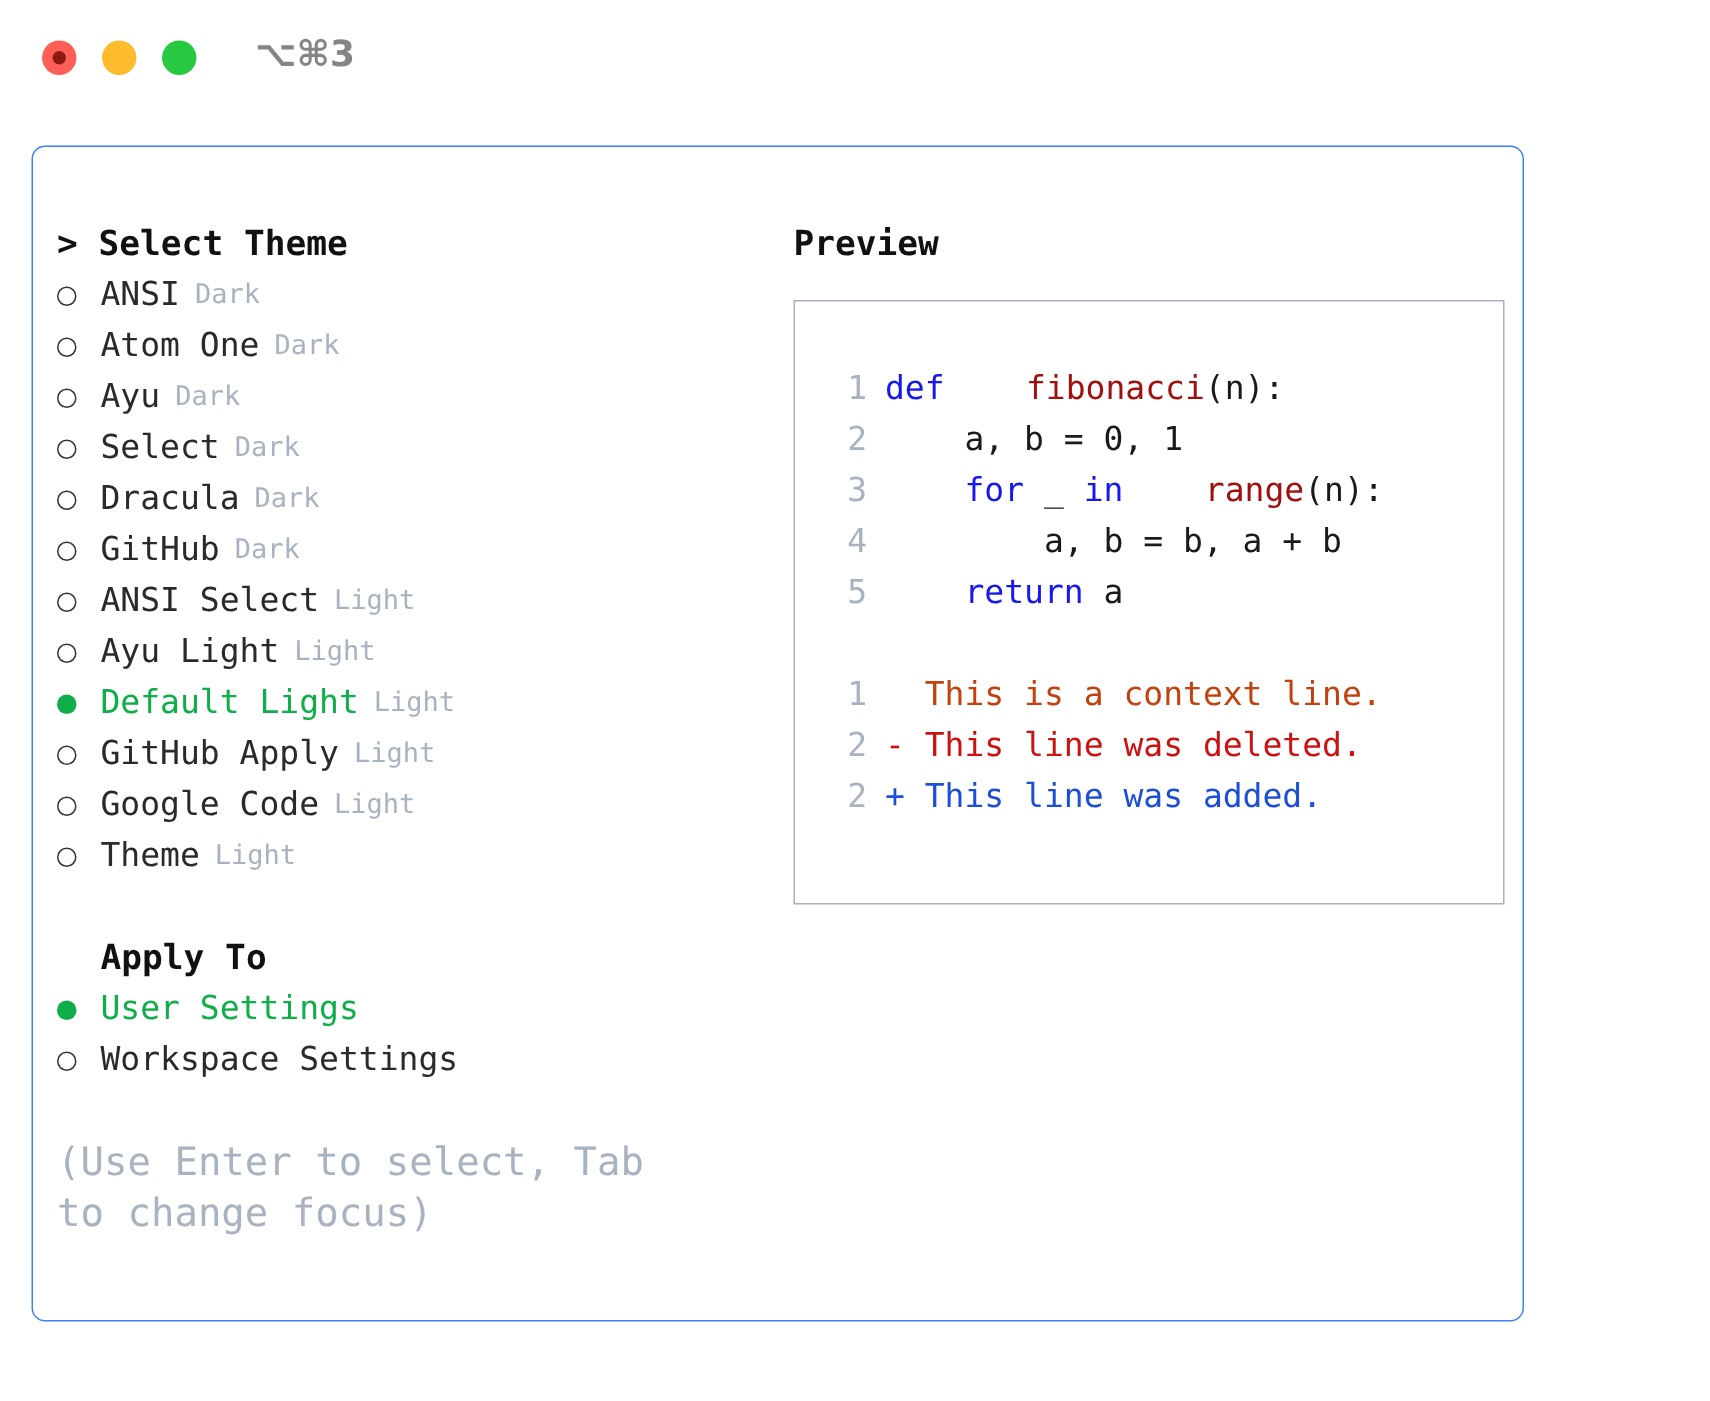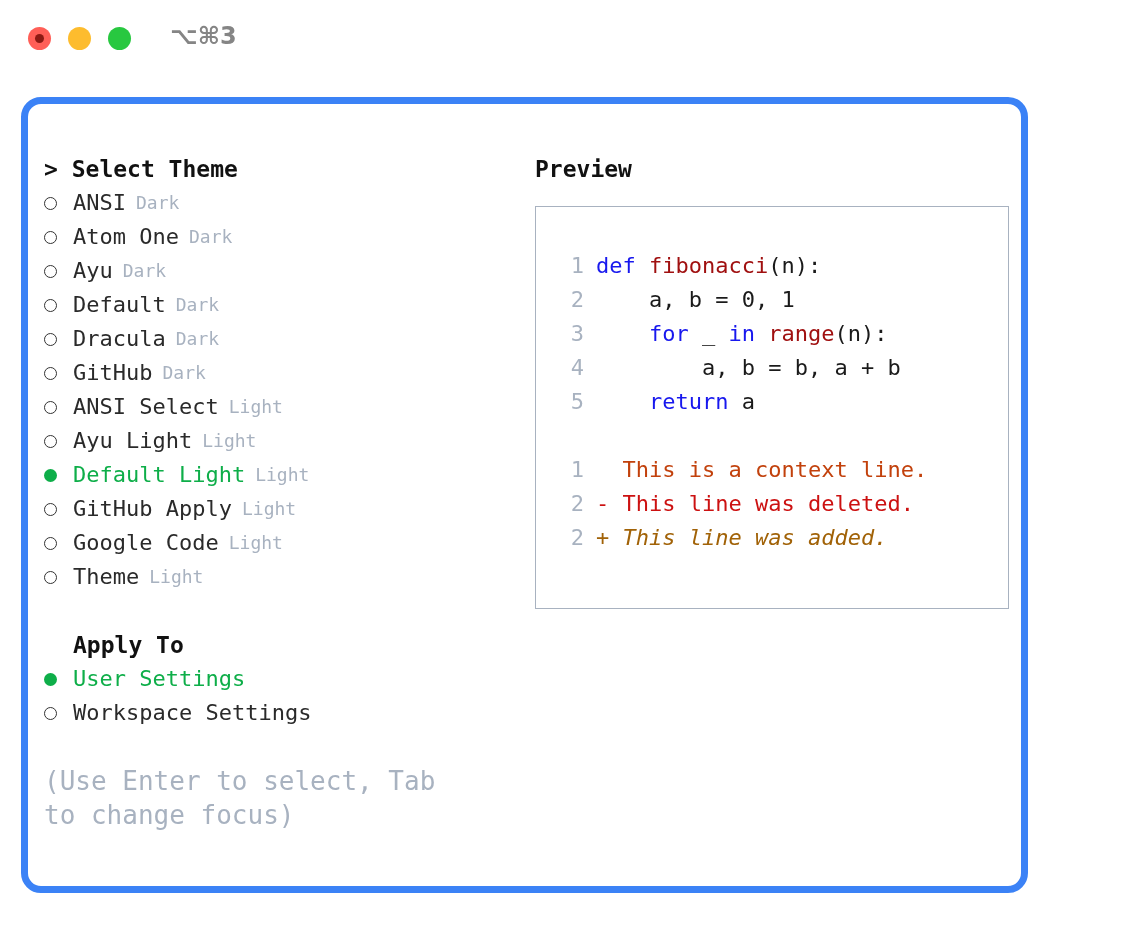--- a/index.html
+++ b/index.html
@@ -61,22 +61,22 @@
     font-family: "DejaVu Sans", "Liberation Sans", sans-serif;
   }
 
   
   .panel {
     position: absolute;
     left: 21px;
     top: 97px;
     width: 993px;
     height: 782px;
-    border: 7px solid #3b82f6;
-    border-radius: 20px;
+    border: 1px solid #3b82f6;
+    border-radius: 9px;
     background: #ffffff;
   }
 
   
   .left-col {
     position: absolute;
     left: 16px;
     top: 48px;
     width: 450px;
   }
@@ -167,27 +167,27 @@
   .lineno {
     width: 34px;
     flex: 0 0 34px;
     text-align: right;
     color: #a8b2c0;
     padding-right: 12px;
     box-sizing: content-box;
   }
   .code-text { color: #1a1a1a; }
   .tok-kw   { color: #1818ee; }
-  .tok-fn   { color: #a01010; }
+  .tok-fn   { color: #a01010; margin-left: 41px; }
   .tok-plain{ color: #1a1a1a; }
 
   .diff-gap { height: 34px; }
   .diff-ctx { color: #c2410c; }
   .diff-del { color: #cc1111; }
-  .diff-add { color: #a16207; font-style: italic; }
+  .diff-add { color: #1d4ed8; }
 </style>
 </head>
 <body>
 
 <div class="window">
 
   <div class="titlebar">
     <div class="dot dot-red"></div>
     <div class="dot dot-amber"></div>
     <div class="dot dot-green"></div>
@@ -195,21 +195,21 @@
   </div>
 
   <div class="panel">
 
     <div class="left-col">
       <div class="section-header">&gt; Select Theme</div>
       <div id="theme-list">
           <div class="opt-row"><span class="bullet off"><span class="glyph"></span></span><span class="opt-label">ANSI</span><span class="opt-tag">Dark</span></div>
           <div class="opt-row"><span class="bullet off"><span class="glyph"></span></span><span class="opt-label">Atom One</span><span class="opt-tag">Dark</span></div>
           <div class="opt-row"><span class="bullet off"><span class="glyph"></span></span><span class="opt-label">Ayu</span><span class="opt-tag">Dark</span></div>
-          <div class="opt-row"><span class="bullet off"><span class="glyph"></span></span><span class="opt-label">Default</span><span class="opt-tag">Dark</span></div>
+          <div class="opt-row"><span class="bullet off"><span class="glyph"></span></span><span class="opt-label">Select</span><span class="opt-tag">Dark</span></div>
           <div class="opt-row"><span class="bullet off"><span class="glyph"></span></span><span class="opt-label">Dracula</span><span class="opt-tag">Dark</span></div>
           <div class="opt-row"><span class="bullet off"><span class="glyph"></span></span><span class="opt-label">GitHub</span><span class="opt-tag">Dark</span></div>
           <div class="opt-row"><span class="bullet off"><span class="glyph"></span></span><span class="opt-label">ANSI Select</span><span class="opt-tag">Light</span></div>
           <div class="opt-row"><span class="bullet off"><span class="glyph"></span></span><span class="opt-label">Ayu Light</span><span class="opt-tag">Light</span></div>
           <div class="opt-row selected"><span class="bullet on"><span class="glyph"></span></span><span class="opt-label">Default Light</span><span class="opt-tag">Light</span></div>
           <div class="opt-row"><span class="bullet off"><span class="glyph"></span></span><span class="opt-label">GitHub Apply</span><span class="opt-tag">Light</span></div>
           <div class="opt-row"><span class="bullet off"><span class="glyph"></span></span><span class="opt-label">Google Code</span><span class="opt-tag">Light</span></div>
           <div class="opt-row"><span class="bullet off"><span class="glyph"></span></span><span class="opt-label">Theme</span><span class="opt-tag">Light</span></div>
         </div>
 

